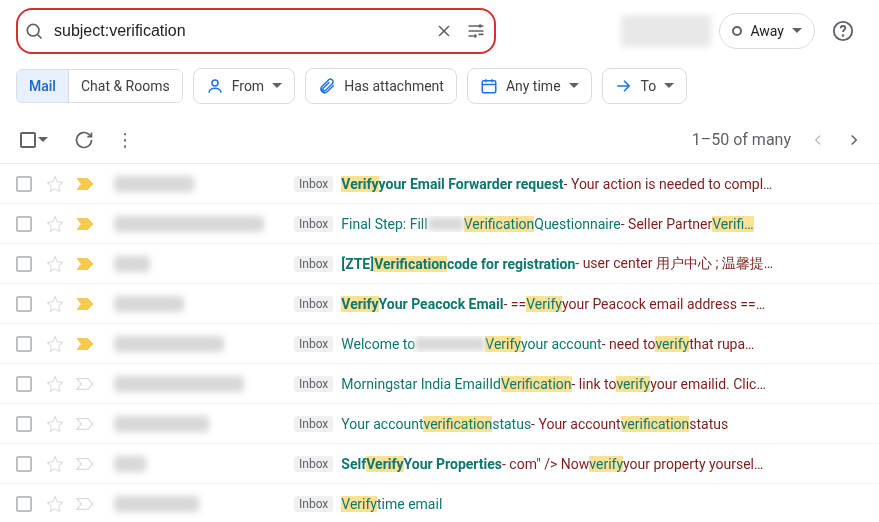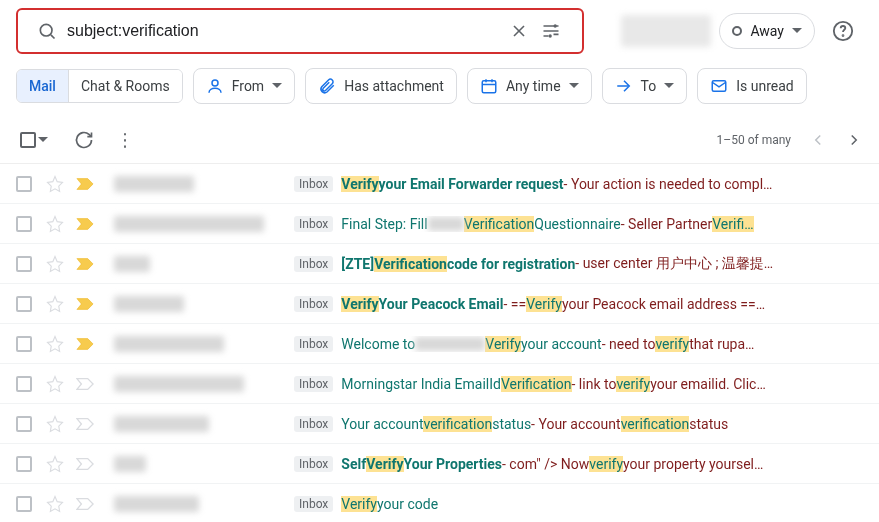--- a/index.html
+++ b/index.html
@@ -1,18 +1,18 @@
 <!DOCTYPE html>
 <html><head>
 <meta charset="utf-8">
 <style>
   * { box-sizing: border-box; margin: 0; padding: 0; }
   body { font-family: 'Google Sans', Roboto, Arial, sans-serif; font-size: 14px; color: #202124; background: #fff; width: 879px; }
   .top-bar { display: flex; align-items: center; padding: 8px 16px; gap: 8px; }
-  .search-box { display: flex; align-items: center; background: #fff; border: 2px solid #d32f2f; border-radius: 6px; width: 568px; height: 46px; padding: 0 15px; }
+  .search-box { display: flex; align-items: center; background: #fff; border: 2px solid #d32f2f; border-radius: 16px; width: 480px; height: 46px; padding: 0 2px; }
   .search-box .search-icon { color: #5f6368; margin: 0 10px 0 4px; }
   .search-box input { border: none; outline: none; flex: 1; font-size: 16px; color: #202124; background: transparent; }
   .search-box .clear-icon, .search-box .tune-icon { color: #5f6368; padding: 6px; cursor: pointer; border-radius: 50%; }
   .top-spacer { flex: 1; }
   .blur-box { background: #e8e8e8; filter: blur(3px); width: 90px; height: 32px; border-radius: 2px; }
   .away-pill { display: flex; align-items: center; border: 1px solid #dadce0; border-radius: 18px; height: 36px; padding: 0 12px; gap: 8px; cursor: pointer; }
   .away-dot { width: 10px; height: 10px; border: 2px solid #5f6368; border-radius: 50%; }
   .away-pill .caret { color: #5f6368; }
   .help-icon { width: 40px; height: 40px; border-radius: 50%; display:flex; align-items:center; justify-content:center; color:#5f6368; cursor:pointer; }
   .filter-bar { display: flex; align-items: center; gap: 10px; padding: 6px 16px 12px; }
@@ -22,21 +22,21 @@
   .seg-btn + .seg-btn { border-left: 1px solid #dadce0; }
   .chip { display: inline-flex; align-items: center; gap: 8px; border: 1px solid #dadce0; border-radius: 8px; height: 36px; padding: 11px 12px; cursor: pointer; color: #3c4043; font-size: 14px; }
   .chip .caret { color: #5f6368; }
   .toolbar { display: flex; align-items: center; padding: 6px 16px; border-bottom: 1px solid #eee; height: 48px; }
   .toolbar .checkbox-btn { display: flex; align-items: center; cursor: pointer; padding: 4px; }
   .toolbar .cb { width: 16px; height: 16px; border: 2px solid #5f6368; border-radius: 2px; }
   .toolbar .caret { margin-left: 2px; color: #5f6368; }
   .toolbar .refresh { margin-left: 22px; color: #5f6368; cursor: pointer; }
   .toolbar .more { margin-left: 22px; color: #5f6368; cursor: pointer; font-size: 18px; }
   .toolbar .spacer { flex: 1; }
-  .toolbar .pager { color: #5f6368; font-size: 12px; display:flex; align-items:center; gap: 18px; }
+  .toolbar .pager { color: #5f6368; font-size: 16px; display:flex; align-items:center; gap: 18px; }
   .toolbar .nav-arrow { color: #bdc1c6; cursor: pointer; }
   .toolbar .nav-arrow.enabled { color: #5f6368; }
   .email-row { display: flex; align-items: center; height: 40px; padding: 0 16px; border-bottom: 1px solid #f1f3f4; cursor: pointer; }
   .email-row .cb { width: 16px; height: 16px; border: 2px solid #bdc1c6; border-radius: 2px; flex-shrink: 0; }
   .email-row .star { margin-left: 14px; color: #dadce0; flex-shrink:0; cursor:pointer; }
   .email-row .important { margin-left: 12px; flex-shrink:0; cursor:pointer; }
   .email-row .sender { margin-left: 20px; width: 180px; flex-shrink: 0; }
   .sender .blur { background: #d8d8d8; filter: blur(3px); height: 16px; border-radius: 2px; }
   .email-row .content { flex: 1; display: flex; align-items: center; overflow: hidden; white-space: nowrap; }
   .inbox-label { background: #eef0f2; color: #5f6368; font-size: 12px; padding: 1px 5px; border-radius: 3px; margin-right: 8px; flex-shrink:0; }
@@ -134,27 +134,20 @@
     <svg width="18" height="18" viewBox="0 0 24 24" fill="none" stroke="#1a73e8" stroke-width="2">
         <path d="M3 12h14M12 5l7 7-7 7"></path>
       </svg>
     <span>To</span>
     <span class="caret">
         <svg width="10" height="10" viewBox="0 0 10 6" fill="currentColor">
           <path d="M0 0l5 5 5-5z"></path>
         </svg>
       </span>
   </div>
-  <div class="chip">
-    <svg width="18" height="18" viewBox="0 0 24 24" fill="none" stroke="#1a73e8" stroke-width="2">
-        <rect x="3" y="5" width="18" height="14" rx="2"></rect>
-        <path d="M3 7l9 6 9-6"></path>
-      </svg>
-    <span>Is unread</span>
-  </div>
 </div>
 
 <div class="toolbar">
   <div class="checkbox-btn">
     <div class="cb"></div>
     <span class="caret">
         <svg width="10" height="10" viewBox="0 0 10 6" fill="currentColor">
           <path d="M0 0l5 5 5-5z"></path>
         </svg>
       </span>
@@ -390,16 +383,16 @@
         <svg width="18" height="14" viewBox="0 0 20 14">
           <path d="M1 1h12l6 6-6 6H1l5-6z" fill="none" stroke="#dadce0" stroke-width="1.5"></path>
         </svg>
       </span>
       <div class="sender">
         <div class="blur" style="width:85px"></div>
       </div>
       <div class="content">
         <span class="inbox-label">Inbox</span>
         <span class="hl subject">Verify</span>
-        <span class="subject"> your code</span>
+        <span class="subject"> time email</span>
       </div>
     </div>
   </div>
 
 </body></html>

